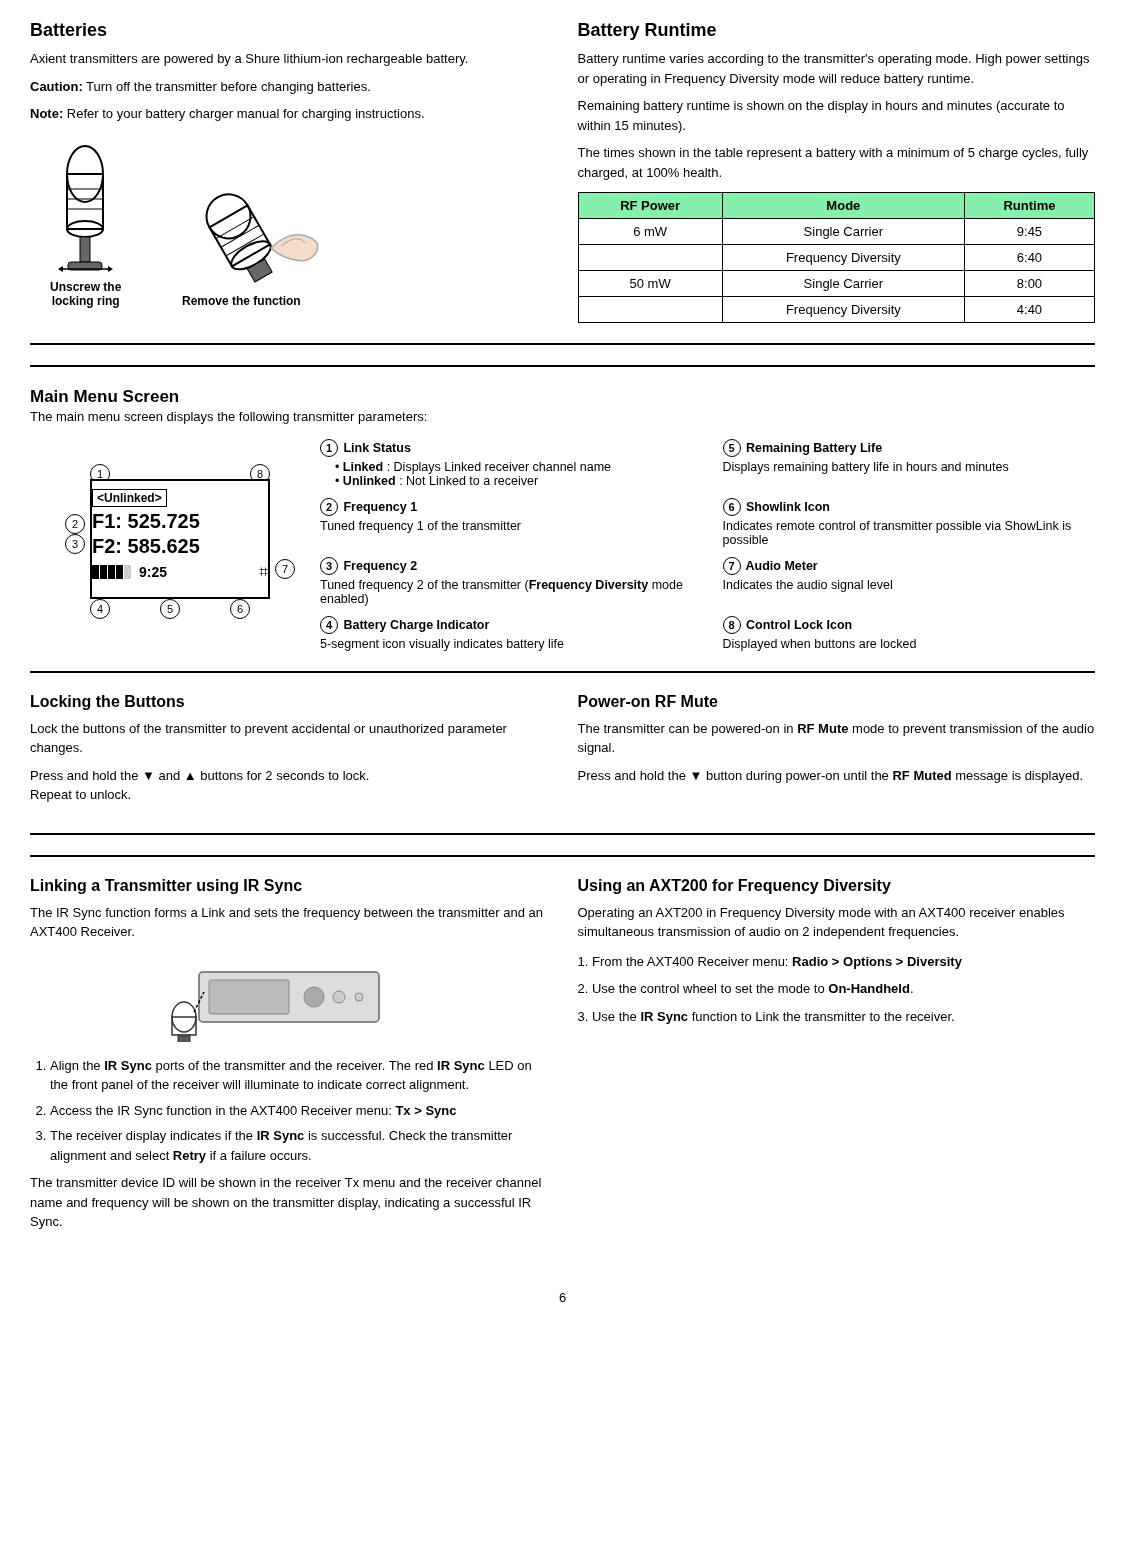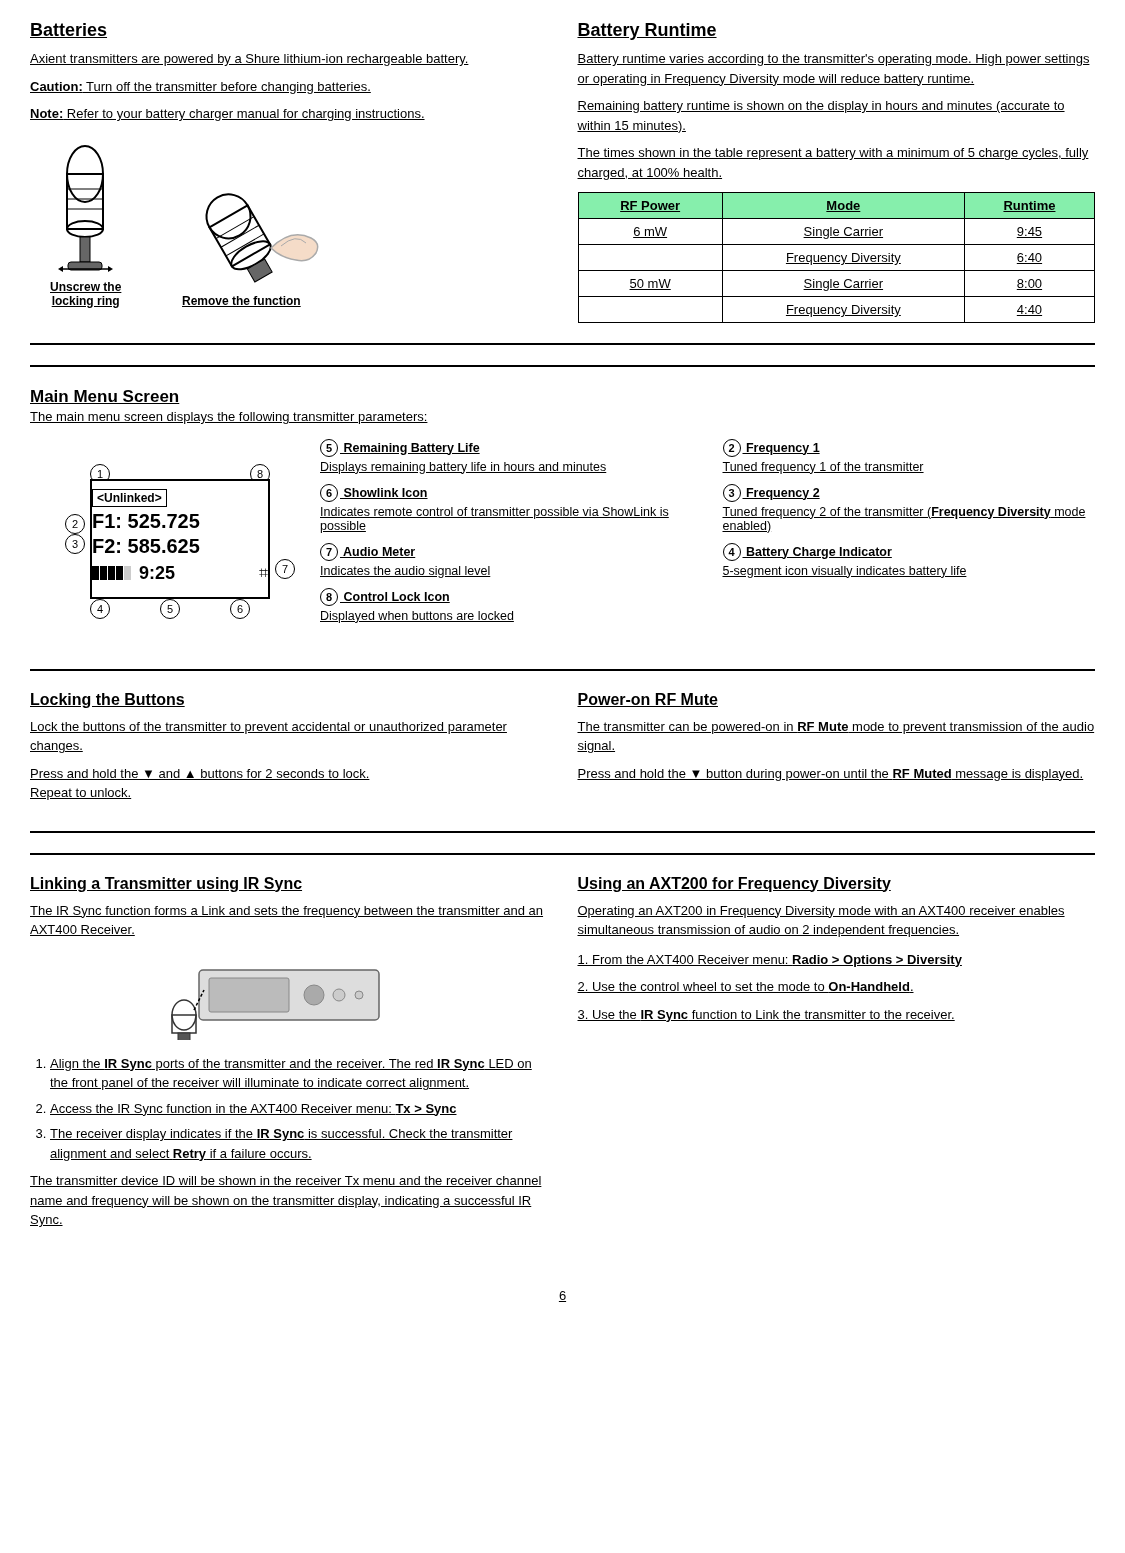--- a/index.html
+++ b/index.html
@@ -7,21 +7,20 @@
       font-family: Arial, sans-serif;
       font-size: 13px;
       background: #fff;
       color: #000;
       width: 1125px;
       min-height: 1553px;
     }
     .page {
       width: 1125px;
       padding: 20px 30px;
-      text-decoration: underline;
     }
     
     .top-section {
       display: flex;
       gap: 30px;
       border-bottom: 2px solid #000;
       padding-bottom: 20px;
       margin-bottom: 20px;
     }
     .col-left, .col-right {
@@ -280,30 +279,35 @@
             <div style="font-size:20px; font-weight:bold; line-height:1.25;">F2: 585.625</div>
             <div style="display:flex; align-items:center; gap:8px; margin-top:4px;">
 
               <div style="display:flex; gap:1px; align-items:center;">
                 <div style="width:7px;height:14px;background:#000;"></div>
                 <div style="width:7px;height:14px;background:#000;"></div>
                 <div style="width:7px;height:14px;background:#000;"></div>
                 <div style="width:7px;height:14px;background:#000;"></div>
                 <div style="width:7px;height:14px;background:#ccc;"></div>
               </div>
-              <div style="font-size:18px;font-weight:bold;">9:25</div>
+              <div style="font-size:14px;font-weight:bold;">9:25</div>
 
               <div style="margin-left:auto;font-size:16px;">⌗</div>
             </div>
           </div>
         </div>
       </div>
 
       <div class="menu-items">
 
+        <div class="menu-item">
+          <div class="item-title"><span class="circle-num">1</span> Link Status</div>
+          <div class="bullet">• <strong>Linked</strong> : Displays Linked receiver channel name</div>
+          <div class="bullet">• <strong>Unlinked</strong> : Not Linked to a receiver</div>
+        </div>
 
         <div class="menu-item">
           <div class="item-title"><span class="circle-num">5</span> Remaining Battery Life</div>
           <div>Displays remaining battery life in hours and minutes</div>
         </div>
 
         <div class="menu-item">
           <div class="item-title"><span class="circle-num">2</span> Frequency 1</div>
           <div>Tuned frequency 1 of the transmitter</div>
         </div>

